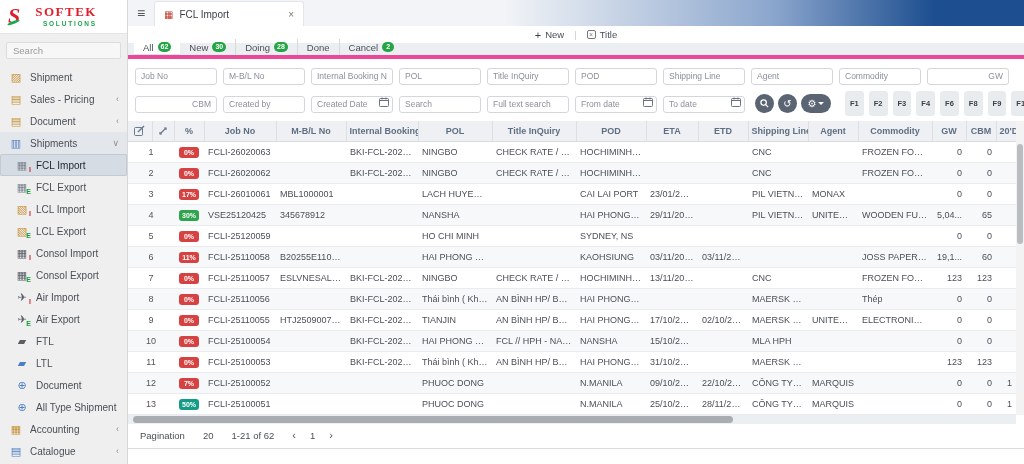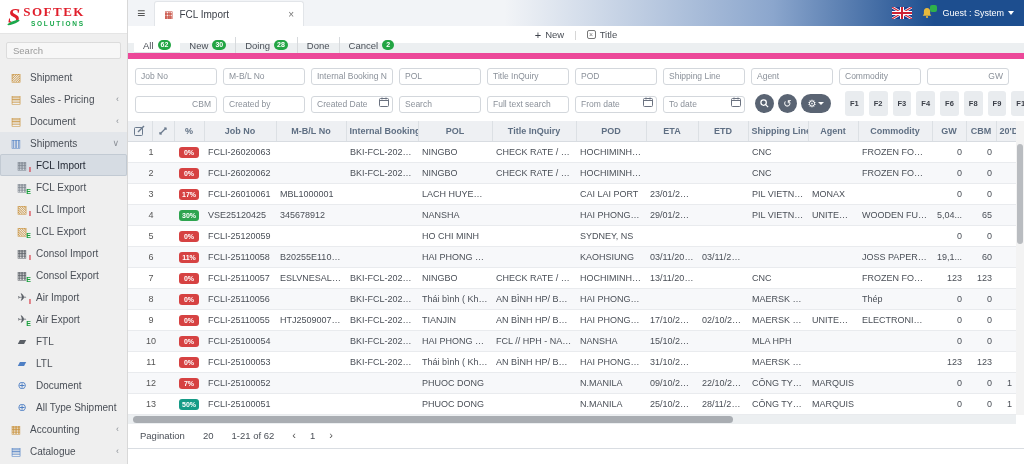--- a/index.html
+++ b/index.html
@@ -5,21 +5,21 @@
   * { margin:0; padding:0; box-sizing:border-box; }
   html,body { width:1024px; height:464px; overflow:hidden; background:#fff;
     font-family:"Liberation Sans","DejaVu Sans",sans-serif; color:#444; }
   .app { display:flex; width:1024px; height:464px; }
 
   
   .sidebar { width:128px; flex:0 0 128px; background:#efefef; border-right:1px solid #d8d8d8; overflow:hidden; }
   .logo { background:#fff; height:34px; display:flex; align-items:center; padding:2px 6px 4px 8px; gap:3px; border-bottom:1px solid #e5e5e5;}
   .logo-s { color:#e01e2b; font-family:"Liberation Serif",serif; font-style:italic; font-weight:bold; font-size:22px; line-height:22px; position:relative;}
   .logo-s::after { content:""; position:absolute; left:-1px; bottom:3px; width:13px; height:3px; background:#1ca84c; border-radius:60% 40%; transform:rotate(-18deg);}
-  .logo-text b { display:block; color:#e01e2b; font-family:"Liberation Serif",serif; font-size:13px; letter-spacing:1.5px; }
+  .logo-text b { display:block; color:#e01e2b; font-family:"Liberation Serif",serif; font-size:13px; letter-spacing:1.5px;margin-left:12px; }
   .logo-text i { display:block; color:#1ca84c; font-size:6.5px; font-style:normal; font-weight:bold; letter-spacing:1.8px; text-align:right; }
   .side-search { padding:6px 6px 7px 6px; }
   .side-search input { width:100%; height:17px; border:1px solid #dcdcdc; background:#f7f7f7; font-size:9.5px; padding:0 6px; color:#555; border-radius:2px;}
   .side-search input::placeholder { color:#9a9a9a; }
   .side-item { height:22px; display:flex; align-items:center; gap:7px; padding:0 6px 0 9px; cursor:pointer; }
   .side-item[data-child="true"] { padding-left:15px; }
   .side-item[data-hl="soft"] { background:#e3e6ea; }
   .side-item[data-hl="strong"] { background:#d6dce3; box-shadow:inset 0 0 0 1px #c2cad3; border-radius:2px; }
   .side-item[data-hl="strong"] .slabel { color:#1f2530; }
   .sicon { width:14px; text-align:center; font-size:11px; line-height:14px; position:relative; flex:0 0 14px;}
@@ -49,21 +49,21 @@
   .bell-badge { position:absolute; right:-4px; top:-2px; width:7px; height:7px; background:#2fb14a; border-radius:2px; }
   .user-btn { display:flex; align-items:center; gap:4px; color:#fff; font-size:9px; cursor:pointer;}
   .user-caret { width:0; height:0; border-left:3px solid transparent; border-right:3px solid transparent; border-top:4px solid #fff; }
 
   .actionbar { height:17px; display:flex; align-items:center; justify-content:center; gap:10px; font-size:9.5px; color:#4a4f57; background:#fff;}
   .act-btn { display:flex; align-items:center; gap:4px; cursor:pointer; }
   .plus-icon { font-size:11px; color:#3c4049; }
   .closebox-icon { display:inline-flex; width:9px; height:9px; border:1px solid #777; border-radius:2px; align-items:center; justify-content:center; font-size:7px; color:#777;}
   .act-sep { color:#ccc; }
 
-  .statusbar { height:16px; background:#eceff1; display:flex; align-items:flex-end; padding:0 0 0 6px; border-bottom:6px solid #ec4899;}
+  .statusbar { height:16px; background:#eceff1; display:flex; align-items:flex-end; padding:0 0 0 6px; border-bottom:4px solid #ec4899;}
   .stab { display:flex; align-items:center; gap:4px; font-size:9.5px; color:#4a4f57; padding:2px 9px; border-right:1px solid #d7dadd; cursor:pointer; height:16px;}
   .stab:last-child { border-right:none;align-items:center; }
   .stab[data-active="true"] { background:#fff; border-radius:3px 3px 0 0; border-right:none; box-shadow:0 -1px 0 #dfe3e6 inset;}
   .badge { background:#23a544; color:#fff; font-size:7px; font-weight:bold; min-width:12px; height:10px; line-height:10px; text-align:center; border-radius:6px; padding:0 3px;}
   .badge:empty { display:none; }
 
   .filters { background:#fff; padding:6px 7px 5px 7px; display:flex; flex-direction:column; gap:6px; }
   .frow { display:flex; gap:6px; align-items:center; }
   .ffield { position:relative; width:82px; flex:0 0 82px; }
   .ffield input { width:100%; height:17px; border:1px solid #d3d7dc; border-radius:3px; font-size:8.5px; padding:0 5px; color:#555; background:#fff;}
@@ -272,42 +272,20 @@
   </aside>
 
   <main class="main">
 
     <div class="topbar">
       <span class="burger">≡</span>
       <div class="tab">
         <span class="tab-icon">▦</span>
         <span class="tab-label">FCL Import</span>
         <span class="tab-close">×</span>
-      </div>
-      <div class="top-right">
-        <svg class="flag" viewBox="0 0 20 12">
-          <rect width="20" height="12" fill="#1d3f8f"></rect>
-          <path d="M0 0 L20 12 M20 0 L0 12" stroke="#fff" stroke-width="2.6"></path>
-          <path d="M0 0 L20 12 M20 0 L0 12" stroke="#cf2234" stroke-width="1.1"></path>
-          <rect x="8" width="4" height="12" fill="#fff"></rect>
-            <rect y="4" width="20" height="4" fill="#fff"></rect>
-          <rect x="9" width="2" height="12" fill="#cf2234"></rect>
-            <rect y="5" width="20" height="2" fill="#cf2234"></rect>
-        </svg>
-        <span class="bell-wrap">
-          <svg class="bell" viewBox="0 0 12 12">
-              <path d="M6 1C4 1 2.9 2.5 2.9 4.3V7L1.7 8.7h8.6L9.1 7V4.3C9.1 2.5 8 1 6 1z" fill="#e8b93c"></path>
-              <circle cx="6" cy="10" r="1.1" fill="#e8b93c"></circle>
-            </svg>
-          <span class="bell-badge"></span>
-        </span>
-        <span class="user-btn">
-          <span>Guest : System</span>
-          <span class="user-caret"></span>
-        </span>
       </div>
     </div>
 
     <div class="actionbar">
       <span class="act-btn">
         <span class="plus-icon">+</span>
         <span>New</span>
       </span>
       <span class="act-sep">|</span>
       <span class="act-btn">
@@ -585,21 +563,21 @@
 
             <tr>
               <td class="c-num" colspan="2">4</td>
               <td class="c-pct"><span class="pct" data-color="green">30%</span></td>
               <td>VSE25120425</td>
               <td>345678912</td>
               <td></td>
               <td>NANSHA</td>
               <td></td>
               <td>HAI PHONG PORT</td>
-              <td>29/01/2026</td>
+              <td>29/11/2026</td>
               <td></td>
               <td>PIL VIETNAM</td>
               <td>UNITEX SH...</td>
               <td>WOODEN FUNITU...</td>
               <td class="num">5,04...</td>
               <td class="num">65</td>
               <td class="num"></td>
             </tr>
 
             <tr>

